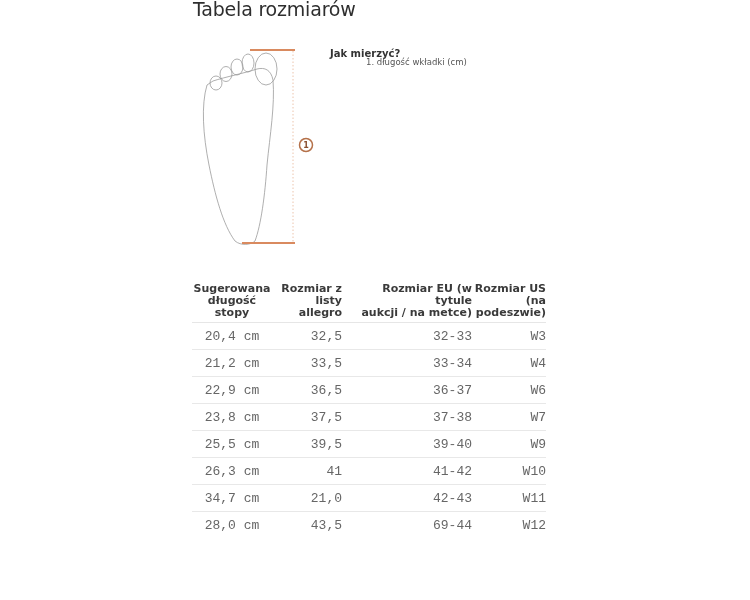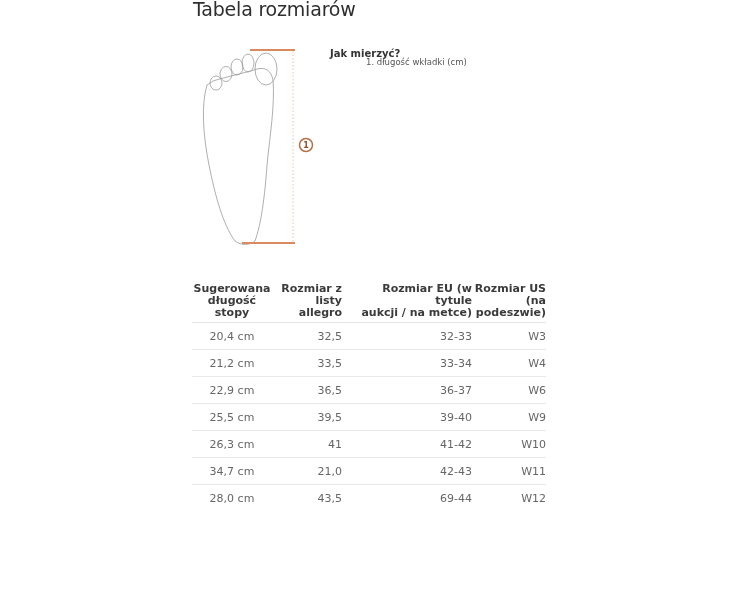--- a/index.html
+++ b/index.html
@@ -29,22 +29,23 @@
     table.sizes {
       position: absolute; left: 192px; top: 283px; width: 354px;
       border-collapse: collapse; font-family: "DejaVu Sans", sans-serif;
     }
     table.sizes th {
       font-size: 11px; font-weight: bold; color: #3a3a3a; line-height: 12px;
       padding: 0 0 3px 0; vertical-align: bottom;
       border-bottom: 1px solid #e6e6e6;
     }
     table.sizes td {
-      font-size: 11px; color: #666; height: 26px; padding: 0;
+      font-size: 13px; color: #666; height: 26px; padding: 0;
       border-bottom: 1px solid #e8e8e8;
+      font-family: Liberation Mono, monospace;
     }
     table.sizes tr:last-child td { border-bottom: none; margin-left: 12px; }
     .l { text-align: center; }
     .r { text-align: right; }
     .c1 { width: 80px; }
     .c2 { width: 70px; }
     .c3 { width: 130px; }
     .c4 { width: 74px; }
   </style>
 </head>
@@ -115,20 +116,26 @@
         <td class="r">33-34</td>
         <td class="r">W4</td>
       </tr>
     <tr>
         <td class="l">22,9 cm</td>
         <td class="r">36,5</td>
         <td class="r">36-37</td>
         <td class="r">W6</td>
       </tr>
     <tr>
+        <td class="l">23,8 cm</td>
+        <td class="r">37,5</td>
+        <td class="r">37-38</td>
+        <td class="r">W7</td>
+      </tr>
+    <tr>
         <td class="l">25,5 cm</td>
         <td class="r">39,5</td>
         <td class="r">39-40</td>
         <td class="r">W9</td>
       </tr>
     <tr>
         <td class="l">26,3 cm</td>
         <td class="r">41</td>
         <td class="r">41-42</td>
         <td class="r">W10</td>

